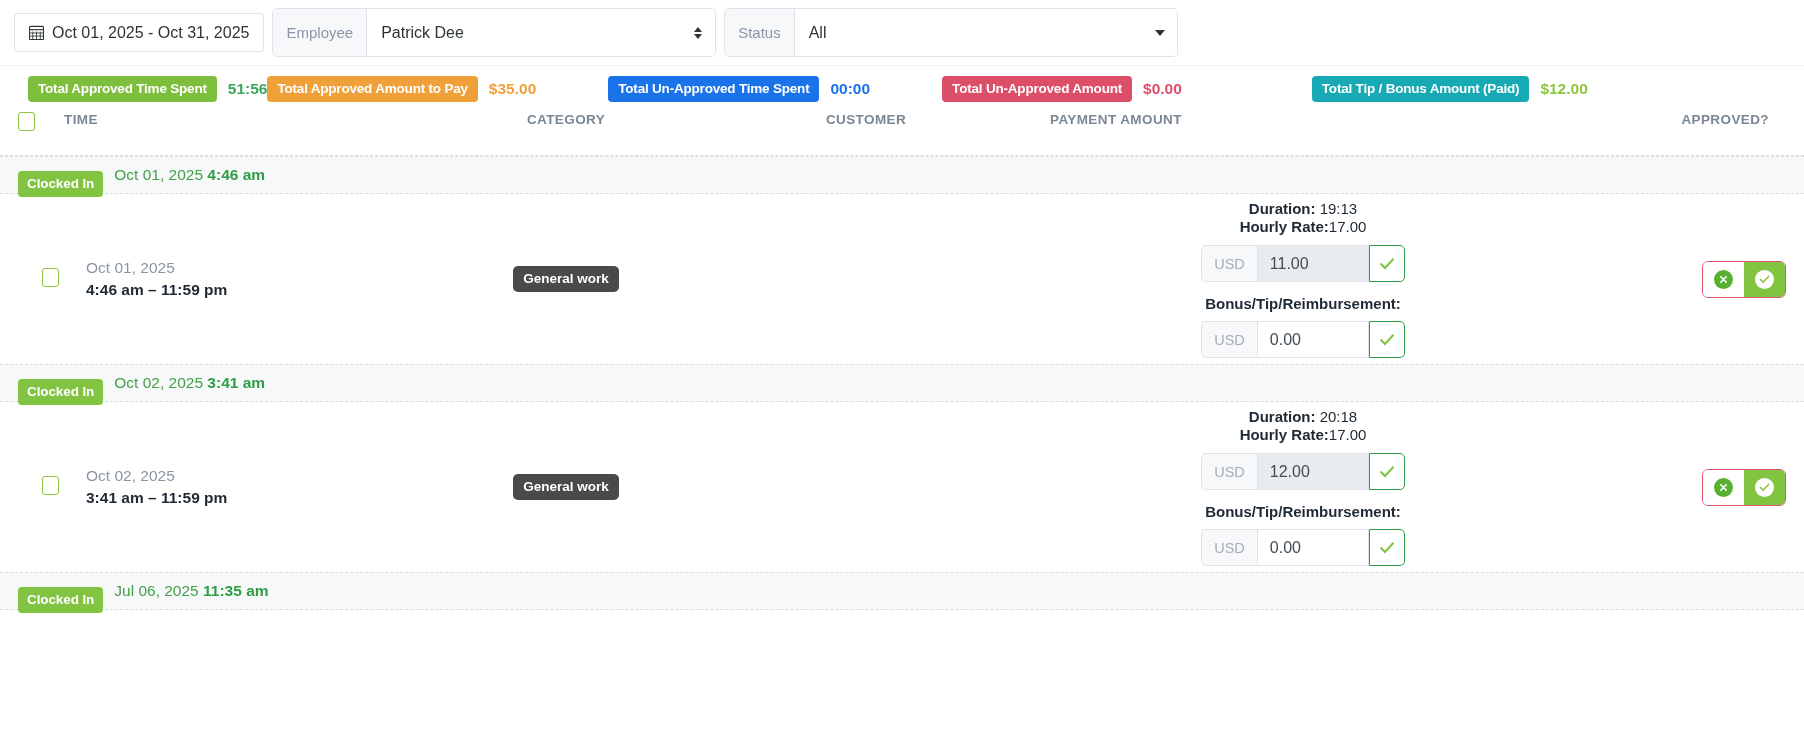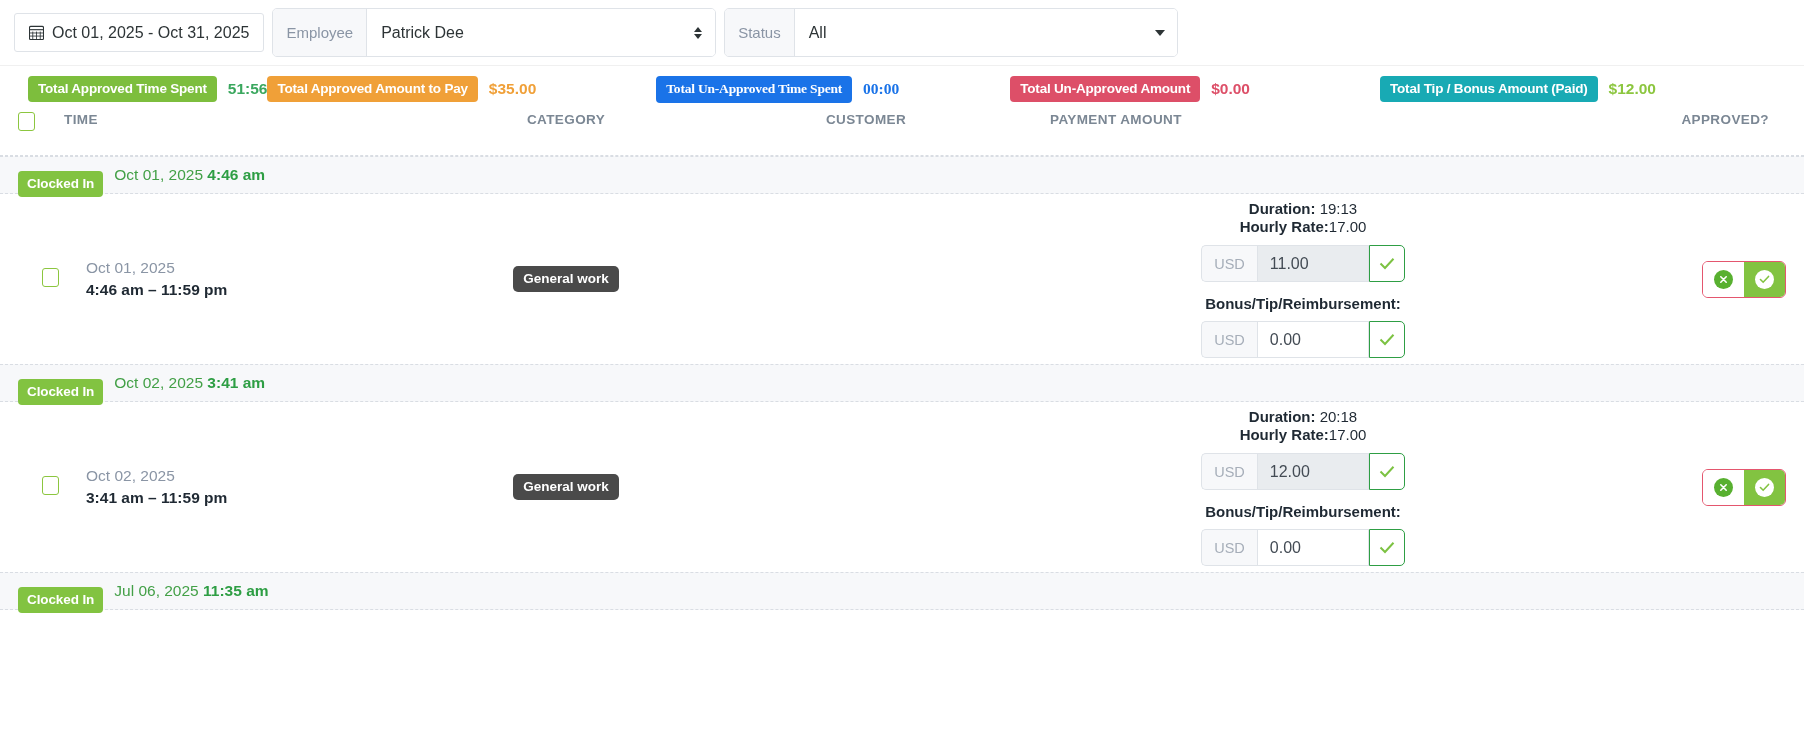--- a/index.html
+++ b/index.html
@@ -277,26 +277,26 @@
 
 </div>
 
 <div class="totals">
 
   <div class="total-item" style="">
     <span class="pill" style="background:#7dbe3d;">Total Approved Time Spent</span>
     <span class="pill-val" style="color:#3aa75e;">51:56</span>
   </div>
 
-  <div class="total-item" style="margin-right:120px;justify-content:center;">
+  <div class="total-item" style="margin-right:72px;justify-content:center;">
     <span class="pill" style="background:#f0a038;">Total Approved Amount to Pay</span>
     <span class="pill-val" style="color:#f0a038;">$35.00</span>
   </div>
 
-  <div class="total-item" style="margin-right:111px;font-family:Liberation Serif, serif;">
+  <div class="total-item" style="margin-right:72px;">
     <span class="pill" style="background:#1a73e8;">Total Un-Approved Time Spent</span>
     <span class="pill-val" style="color:#1a73e8;">00:00</span>
   </div>
 
   <div class="total-item" style="margin-right:130px;">
     <span class="pill" style="background:#dd4f68;">Total Un-Approved Amount</span>
     <span class="pill-val" style="color:#dd4f68;">$0.00</span>
   </div>
 
   <div class="total-item">

